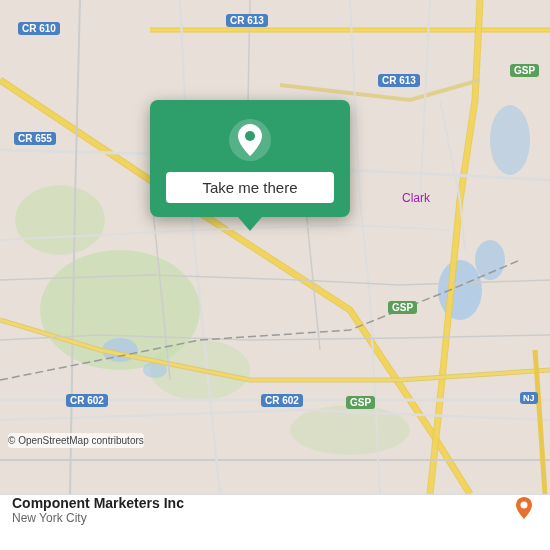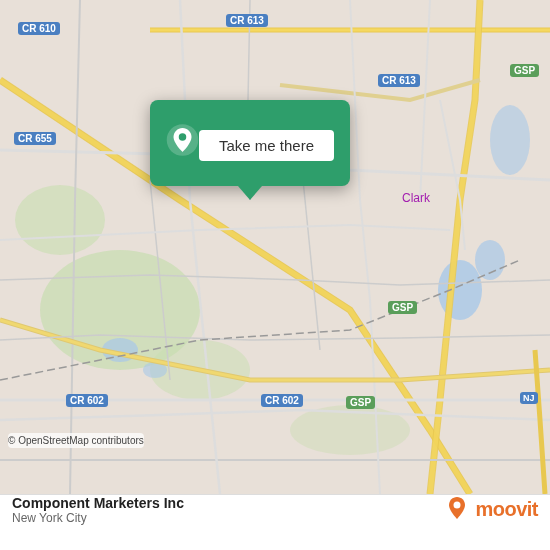--- a/index.html
+++ b/index.html
@@ -30,21 +30,21 @@
 
     
     .popup-card {
       position: absolute;
       top: 100px;
       left: 150px;
       width: 200px;
       background: #2e9e6b;
       border-radius: 8px;
       display: flex;
-      flex-direction: row;
+      flex-direction: column;
       align-items: center;
       padding: 18px 16px 14px 16px;
       box-shadow: 0 4px 16px rgba(0,0,0,0.35);
       z-index: 10;
     }
 
     .popup-card::after {
       content: '';
       position: absolute;
       bottom: -14px;
@@ -250,15 +250,14 @@
   <div class="bottom-text">
     <div class="bottom-title">Component Marketers Inc</div>
     <div class="bottom-subtitle">New York City</div>
   </div>
   <div class="moovit-logo">
 
     <svg class="moovit-pin" viewBox="0 0 28 28" xmlns="http://www.w3.org/2000/svg">
       <path d="M14 2 C9.58 2 6 5.58 6 10 C6 15.5 14 24 14 24 C14 24 22 15.5 22 10 C22 5.58 18.42 2 14 2 Z" fill="#e8702a"></path>
       <circle cx="14" cy="10" r="3.5" fill="white"></circle>
     </svg>
-    <span class="moovit-text">moovit</span>
   </div>
 </div>
 
 </body></html>

